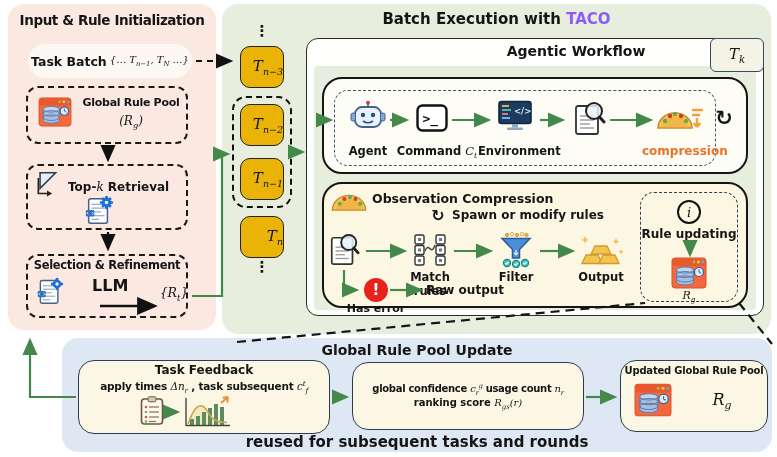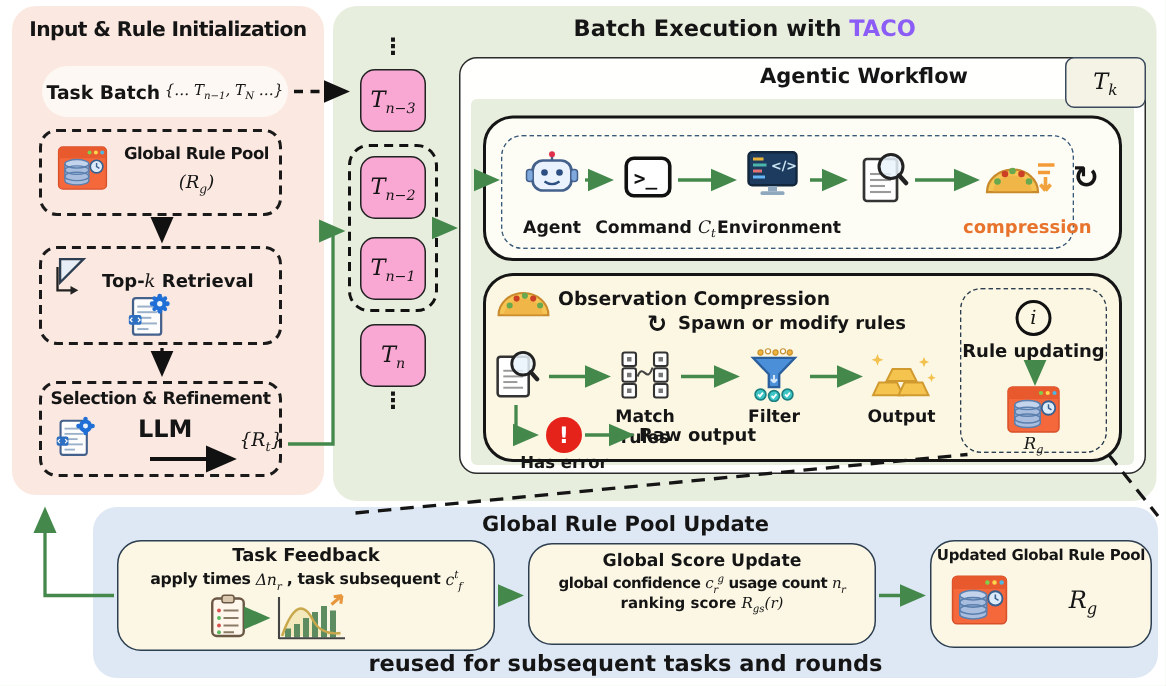--- a/index.html
+++ b/index.html
@@ -7,22 +7,22 @@
           font-family:"DejaVu Sans",sans-serif;color:#151515;overflow:hidden;}
   .abs{position:absolute;}
   .b{font-weight:700;color:#151515;}
   .ctr{text-align:center;}
   .m{font-family:"DejaVu Serif",serif;font-style:italic;font-weight:400;}
   .m sub,.m sup{font-size:0.68em;}
   .panel{border-radius:16px;}
   .dashb{border:2px dashed #1a1a1a;border-radius:12px;box-sizing:border-box;}
   .navdash{border:1.8px dashed #2C3E50;border-radius:14px;box-sizing:border-box;}
   .solidbox{border:2px solid #151515;box-sizing:border-box;}
-  .tbox{width:44px;height:42px;background:#f9a8d4;border:1.7px solid #222;border-radius:10px;
-        display:flex;align-items:center;justify-content:center;box-sizing:border-box;}
+  .tbox{width:44px;height:42px;background:#eab308;border:1.7px solid #222;border-radius:10px;
+        display:flex;align-items:center;justify-content:flex-end;box-sizing:border-box;}
   .tbox .m{font-size:15px;}
   .tbox sub{font-size:9.5px;}
   .pill{background:#FDF8F3;border-radius:17px;display:flex;align-items:center;justify-content:center;gap:3px;}
   .cream{background:#FBF7E4;border:1.6px solid #2C3E50;border-radius:16px;box-sizing:border-box;}
   svg{display:block;}
   .ol{position:absolute;left:0;top:0;pointer-events:none;}
   .circleicon{border-radius:50%;display:flex;align-items:center;justify-content:center;box-sizing:border-box;}
 </style>
 </head>
 <body>
@@ -336,21 +336,20 @@
         <rect x="32" y="10" width="4" height="21"></rect>
         <rect x="38" y="13" width="4" height="18"></rect>
       </g>
     <path d="M6,30 C13,10 20,6 27,20 C31,27 37,29 45,28" stroke="#C9A84C" stroke-width="1.6" fill="none"></path>
     <line x1="4" y1="31.5" x2="48" y2="31.5" stroke="#444" stroke-width="1.4"></line>
     <line x1="4" y1="32" x2="4" y2="4" stroke="#444" stroke-width="1.4"></line>
     <path d="M39,9 l7,-6 m0,0 l-5.5,0.8 m5.5,-0.8 l-0.8,5.5" stroke="#E8963C" stroke-width="2" fill="none"></path>
   </svg>
 
   <div class="abs cream" style="left:352px;top:362px;width:232px;height:68px;"></div>
-  <div class="abs b ctr" style="left:352px;top:366px;width:232px;font-size:11.5px;">Global Score Update</div>
   <div class="abs b ctr" style="left:352px;top:382px;width:232px;font-size:10px;letter-spacing:-0.3px;"><span>global confidence </span><span class="m"><span>c</span><sub>r</sub><sup>g</sup></span><span> usage count </span><span class="m"><span>n</span><sub>r</sub></span></div>
   <div class="abs b ctr" style="left:352px;top:397px;width:232px;font-size:10px;"><span>ranking score </span><span class="m"><span>R</span><sub>gs</sub><span>(r)</span></span></div>
 
   <div class="abs cream" style="left:620px;top:360px;width:148px;height:72px;"></div>
   <div class="abs b ctr" style="left:620px;top:365px;width:148px;font-size:10px;letter-spacing:-0.2px;">Updated Global Rule Pool</div>
   <svg class="abs" style="left:634px;top:383px;" width="38" height="34" viewBox="0 0 36 32">
     <rect x="1" y="1" width="34" height="30" rx="3" fill="#F4683C" stroke="#D7502A"></rect>
     <path d="M1,9 h34 v-5 a3,3 0 0 0 -3,-3 h-28 a3,3 0 0 0 -3,3 Z" fill="#E85A2E"></path>
     <circle cx="23" cy="5" r="1.4" fill="#7FD14D"></circle>
       <circle cx="27.5" cy="5" r="1.4" fill="#FFD54D"></circle>

